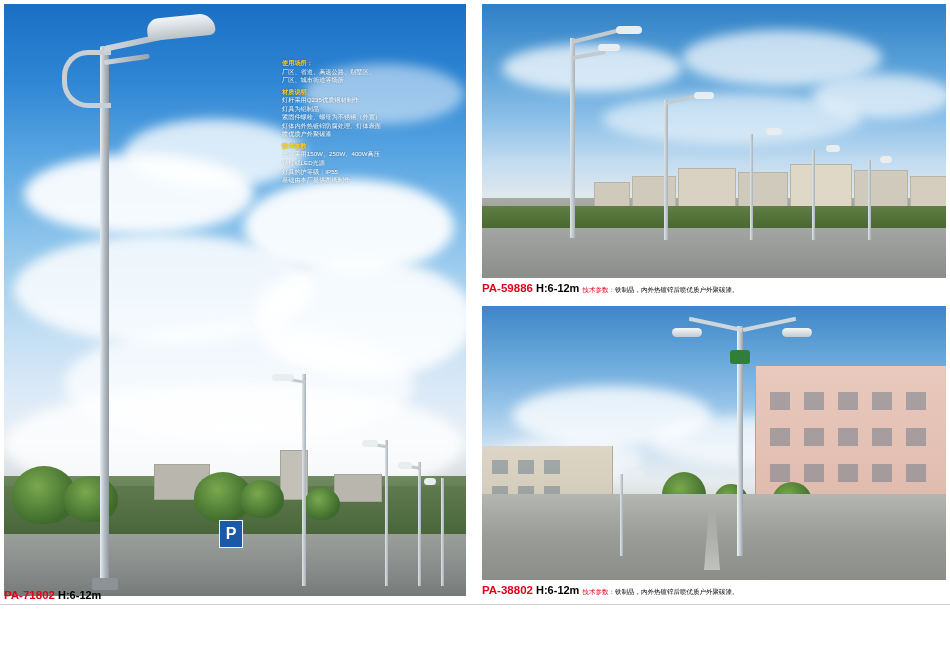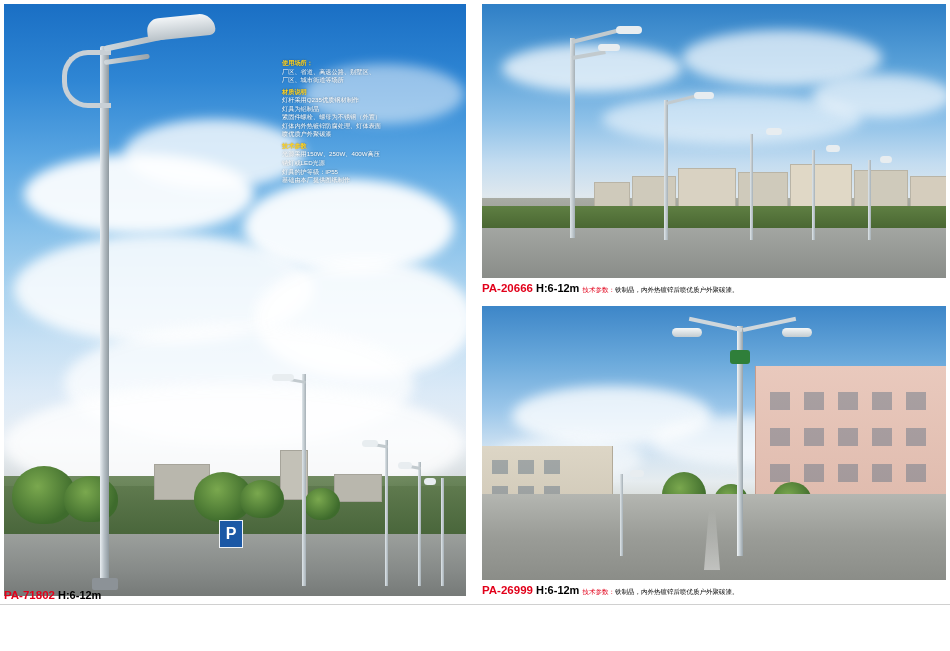--- a/index.html
+++ b/index.html
@@ -469,21 +469,21 @@
     <div class="head-s" style="left:284px; top:124px; width:16px;"></div>
 
     <div class="pole-s" style="left:330px; top:146px; height:90px; width:3px;"></div>
     <div class="head-s" style="left:344px; top:141px; width:14px;"></div>
 
     <div class="pole-s" style="left:386px; top:156px; height:80px; width:3px;"></div>
     <div class="head-s" style="left:398px; top:152px; width:12px;"></div>
   </div>
 
   <div class="caption cap-tr">
-    <span class="model">PA-20666</span>
+    <span class="model">PA-59886</span>
     <span>H:6-12m</span>
     <span class="note">技术参数：</span><span class="note-black">铁制品，内外热镀锌后喷优质户外聚碳漆。</span>
   </div>
 
   <div class="photo-br">
     <div class="cloud" style="left:30px; top:80px; width:200px; height:60px; opacity:.85;"></div>
     <div class="cloud" style="left:170px; top:110px; width:180px; height:50px; opacity:.7;"></div>
     <div class="cloud" style="left:10px; top:130px; width:150px; height:46px; opacity:.6;"></div>
 
     <div class="br-left-bld">
@@ -527,21 +527,21 @@
     <div class="br-arm" style="left:261px; top:22px; width:54px; transform:rotate(-12deg); transform-origin:left center;"></div>
     <div class="br-head" style="left:190px; top:22px;"></div>
     <div class="br-head" style="left:300px; top:22px;"></div>
     <div style="position:absolute; left:248px; top:44px; width:20px; height:14px; background:#2f7f3a; border-radius:3px;"></div>
 
     <div class="pole-s" style="left:138px; top:168px; height:82px; width:3px;"></div>
     <div class="head-s" style="left:148px; top:164px; width:14px;"></div>
   </div>
 
   <div class="caption cap-br">
-    <span class="model">PA-26999</span>
+    <span class="model">PA-38802</span>
     <span>H:6-12m</span>
     <span class="note">技术参数：</span><span class="note-black">铁制品，内外热镀锌后喷优质户外聚碳漆。</span>
   </div>
 
   <div class="footer-line"></div>
   <div class="footer">
     
     
     
 

